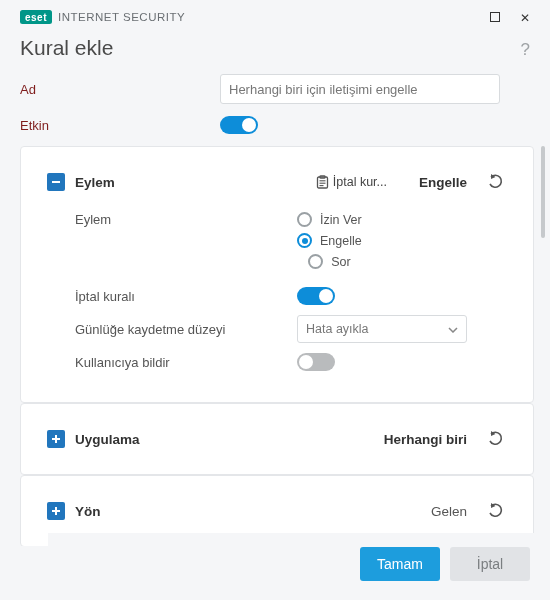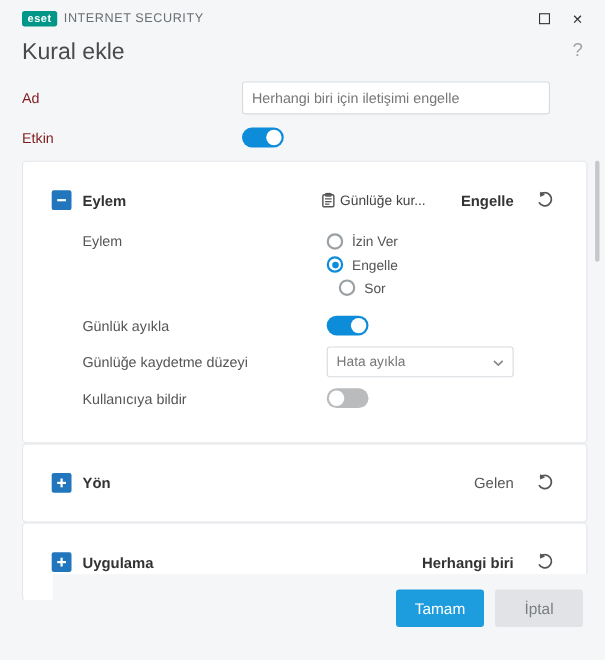--- a/index.html
+++ b/index.html
@@ -38,21 +38,21 @@
   .win-btn {
     width: 30px; height: 22px;
     display: flex; align-items: center; justify-content: center;
     cursor: default;
   }
   .win-icon-sq {
     width: 10px; height: 10px; border: 1px solid #333;
   }
   .win-icon-x::before { content: "✕"; font-size: 12px; color:#333;}
   .heading-row {
-    display: flex; align-items: flex-start;
+    display: flex; align-items: flex-end;
     padding: 4px 20px 14px 20px;
   }
   .heading-row h1 {
     font-size: 21px;
     font-weight: 500;
     color: #4a4a4a;
   }
   .help-btn {
     color: #9fa3a6; font-size: 17px;
   }
@@ -160,21 +160,21 @@
   .sel {
     width: 170px; height: 28px;
     border: 1px solid #d8dbde; border-radius: 3px;
     background:#fff;
     display:flex; align-items:center; justify-content:space-between;
     padding: 0 8px; color:#777; font-size:12.5px;
   }
   .sel .chev { color:#888; }
 
   .footer {
-    position: absolute; left:0; right:0; bottom:16px;
+    position: absolute; left:0; right:0; bottom:5px;
     padding: 14px 20px;
     display:flex; justify-content:flex-end; gap: 10px;
     background:#f5f6f8;
     margin-left:48px;
   }
   .btn {
     min-width: 80px; height: 34px;
     border: none; border-radius: 3px;
     font-size: 14px; font-weight: 500;
     display:flex; align-items:center; justify-content:center;
@@ -230,21 +230,21 @@
       <span class="panel-title">Eylem</span>
       <span class="panel-flex"></span>
       <span class="panel-log">
         <svg width="13" height="14" viewBox="0 0 13 14">
           <rect x="1.5" y="2" width="10" height="11" rx="1.2" fill="none" stroke="#555" stroke-width="1.3"></rect>
           <rect x="4" y="0.8" width="5" height="2.4" rx="0.8" fill="none" stroke="#555" stroke-width="1.2"></rect>
           <line x1="3.5" y1="5.8" x2="9.5" y2="5.8" stroke="#555" stroke-width="1.1"></line>
           <line x1="3.5" y1="8.2" x2="9.5" y2="8.2" stroke="#555" stroke-width="1.1"></line>
           <line x1="3.5" y1="10.6" x2="7.5" y2="10.6" stroke="#555" stroke-width="1.1"></line>
         </svg>
-        <span>Günlüğe kur...</span>
+        <span>İptal kur...</span>
       </span>
       <span class="panel-summary">Engelle</span>
       <span class="undo-btn">
         <svg width="18" height="16" viewBox="0 0 18 16">
             <path d="M4 3 A6 6 0 1 1 3 10" fill="none" stroke="#555" stroke-width="1.6"></path>
             <path d="M4 0 L4 5 L8.5 3 Z" fill="#555"></path>
           </svg>
       </span>
     </div>
     <div class="panel-body">
@@ -259,21 +259,21 @@
             <span class="radio-circ checked"></span>
             <span>Engelle</span>
           </div>
           <div class="radio-item">
             <span class="radio-circ"></span>
             <span>Sor</span>
           </div>
         </div>
       </div>
       <div class="body-row" style="margin-top:8px;">
-        <div class="body-label">Günlük ayıkla</div>
+        <div class="body-label">İptal kuralı</div>
         <span class="toggle on">
             <span class="knob"></span>
           </span>
       </div>
       <div class="body-row">
         <div class="body-label">Günlüğe kaydetme düzeyi</div>
         <div class="sel">
           <span>Hata ayıkla</span>
           <span class="chev">
             <svg width="10" height="6" viewBox="0 0 10 6">
@@ -292,51 +292,51 @@
   </div>
 
   <div class="panel">
     <div class="panel-head">
       <span class="exp-btn">
         <svg width="10" height="10" viewBox="0 0 10 10">
             <rect x="4" y="1" width="2" height="8" fill="#fff"></rect>
             <rect x="1" y="4" width="8" height="2" fill="#fff"></rect>
           </svg>
       </span>
+      <span class="panel-title">Uygulama</span>
+      <span class="panel-flex"></span>
+      <span class="panel-summary">Herhangi biri</span>
+      <span class="undo-btn">
+        <svg width="18" height="16" viewBox="0 0 18 16">
+            <path d="M4 3 A6 6 0 1 1 3 10" fill="none" stroke="#555" stroke-width="1.6"></path>
+            <path d="M4 0 L4 5 L8.5 3 Z" fill="#555"></path>
+          </svg>
+      </span>
+    </div>
+  </div>
+
+  <div class="panel">
+    <div class="panel-head">
+      <span class="exp-btn">
+        <svg width="10" height="10" viewBox="0 0 10 10">
+            <rect x="4" y="1" width="2" height="8" fill="#fff"></rect>
+            <rect x="1" y="4" width="8" height="2" fill="#fff"></rect>
+          </svg>
+      </span>
       <span class="panel-title">Yön</span>
       <span class="panel-flex"></span>
       <span class="panel-summary norm">Gelen</span>
       <span class="undo-btn">
         <svg width="18" height="16" viewBox="0 0 18 16">
             <path d="M4 3 A6 6 0 1 1 3 10" fill="none" stroke="#555" stroke-width="1.6"></path>
             <path d="M4 0 L4 5 L8.5 3 Z" fill="#555"></path>
           </svg>
       </span>
     </div>
   </div>
 
-  <div class="panel">
-    <div class="panel-head">
-      <span class="exp-btn">
-        <svg width="10" height="10" viewBox="0 0 10 10">
-            <rect x="4" y="1" width="2" height="8" fill="#fff"></rect>
-            <rect x="1" y="4" width="8" height="2" fill="#fff"></rect>
-          </svg>
-      </span>
-      <span class="panel-title">Uygulama</span>
-      <span class="panel-flex"></span>
-      <span class="panel-summary">Herhangi biri</span>
-      <span class="undo-btn">
-        <svg width="18" height="16" viewBox="0 0 18 16">
-            <path d="M4 3 A6 6 0 1 1 3 10" fill="none" stroke="#555" stroke-width="1.6"></path>
-            <path d="M4 0 L4 5 L8.5 3 Z" fill="#555"></path>
-          </svg>
-      </span>
-    </div>
-  </div>
-
 
 </div>
 
 <div class="footer">
   <button class="btn btn-primary">Tamam</button>
   <button class="btn btn-muted">İptal</button>
 </div>
 
 </body></html>

